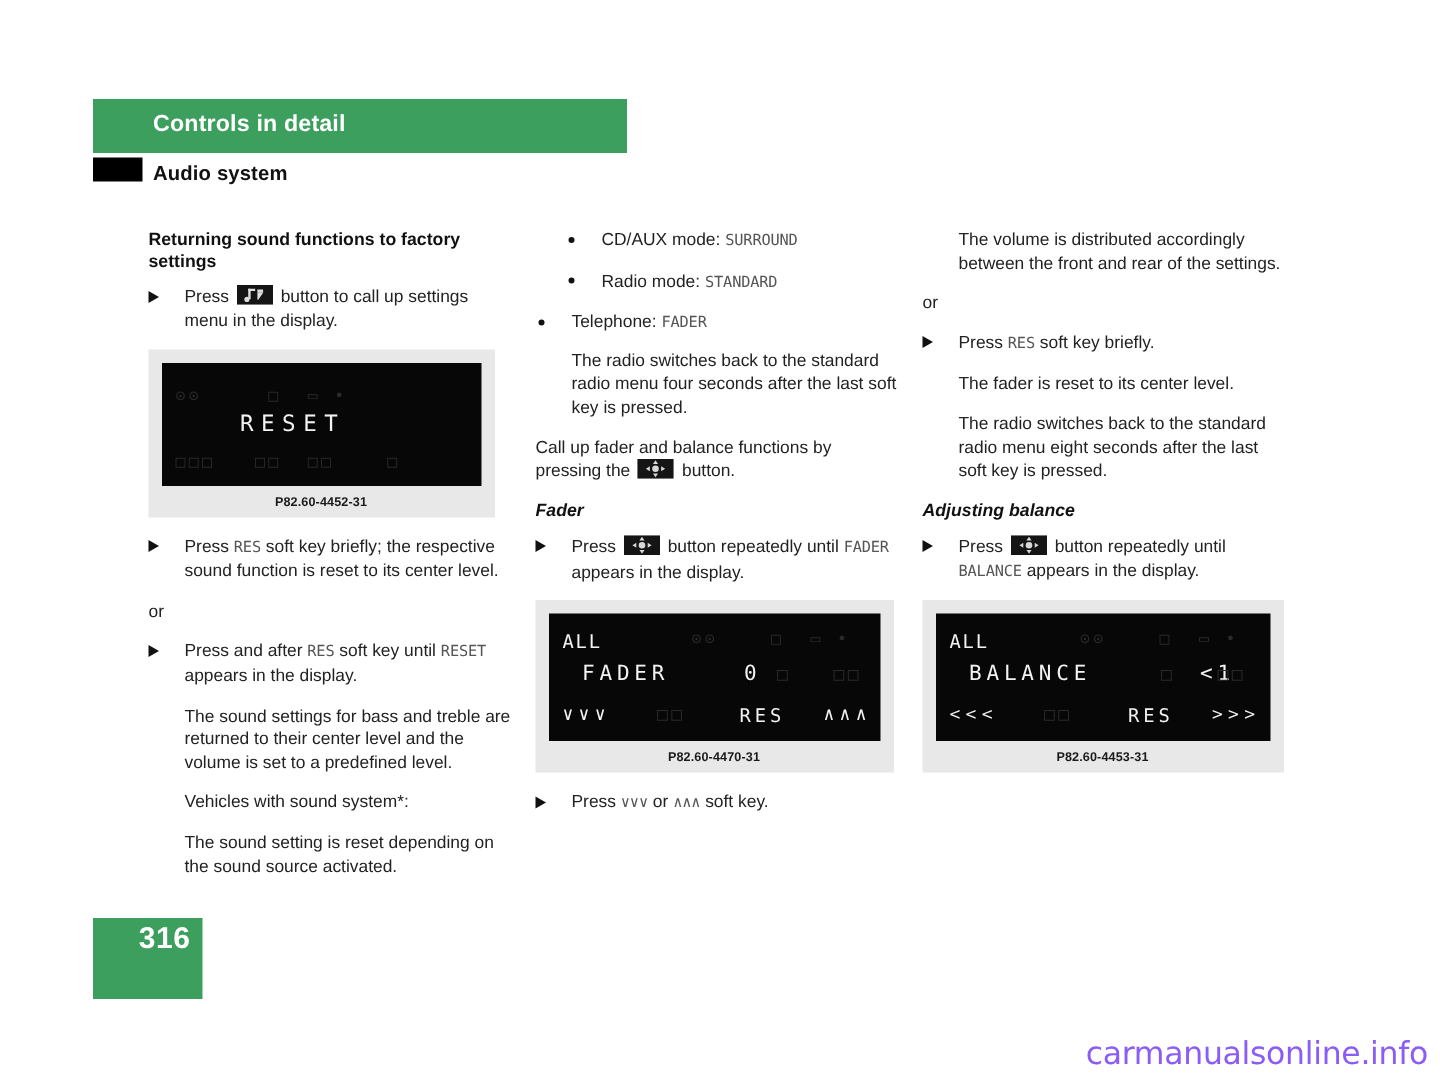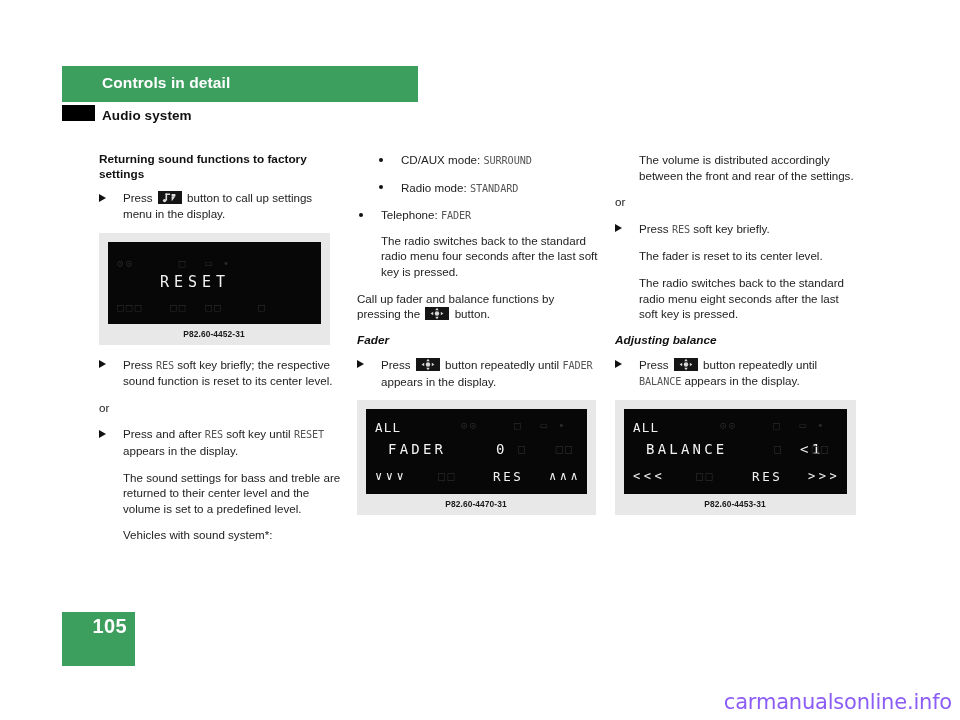--- a/index.html
+++ b/index.html
@@ -270,20 +270,21 @@
     <span class="tri"></span> 
     <span>Press and after</span> 
     <span class="mono">RES</span> 
     <span>soft key until</span> 
     <span class="mono">RESET</span> 
     <span>appears in the display.</span>
   </div>
 
   <p class="t ind">The sound settings for bass and treble are returned to their center level and the volume is set to a predefined level.</p>
   <p class="t ind">Vehicles with sound system*:</p>
+  <p class="t ind">The sound setting is reset depending on the sound source activated.</p>
 </div>
 
 <div class="col col2">
 
   <div class="bul ind">
     <span class="dot"></span> 
     <span>CD/AUX mode:</span> 
     <span class="mono">SURROUND</span>
   </div>
 
@@ -345,20 +346,28 @@
       <div class="scr-txt" style="left:130px; top:33px; font-size:14px; letter-spacing:3.2px;">0</div>
       <div class="scr-ghost" style="left:152px; top:33px; font-size:12px;">□   □□</div>
       <div class="scr-txt" style="left:9px; top:60px; font-size:12px; letter-spacing:3.5px;">∨∨∨</div>
       <div class="scr-ghost" style="left:72px; top:60px; font-size:12px;">□□</div>
       <div class="scr-txt" style="left:127px; top:60px; font-size:12.5px; letter-spacing:2.6px;">RES</div>
       <div class="scr-txt" style="left:183px; top:60px; font-size:12px; letter-spacing:3.5px;">∧∧∧</div>
     </div>
     <div class="cap">P82.60-4470-31</div>
   </div>
 
+  <div class="step">
+    <span class="tri"></span> 
+    <span>Press</span> 
+    <span class="mono">∨∨∨</span> 
+    <span>or</span> 
+    <span class="mono">∧∧∧</span> 
+    <span>soft key.</span>
+  </div>
 </div>
 
 <div class="col col3">
 
   <p class="t ind">The volume is distributed accordingly between the front and rear of the settings.</p>
 
   <p class="t orline">or</p>
 
   <div class="step">
     <span class="tri"></span> 
@@ -400,16 +409,16 @@
       <div class="scr-txt" style="left:9px; top:60px; font-size:12px; letter-spacing:3.5px;">&lt;&lt;&lt;</div>
       <div class="scr-ghost" style="left:72px; top:60px; font-size:12px;">□□</div>
       <div class="scr-txt" style="left:128px; top:60px; font-size:12.5px; letter-spacing:2.6px;">RES</div>
       <div class="scr-txt" style="left:184px; top:60px; font-size:12px; letter-spacing:3.5px;">&gt;&gt;&gt;</div>
     </div>
     <div class="cap">P82.60-4453-31</div>
   </div>
 </div>
 
 <div class="pagenum">
-  <span>105</span>
+  <span>316</span>
 </div>
 
 <div class="watermark">carmanualsonline.info</div>
 
 </body></html>

